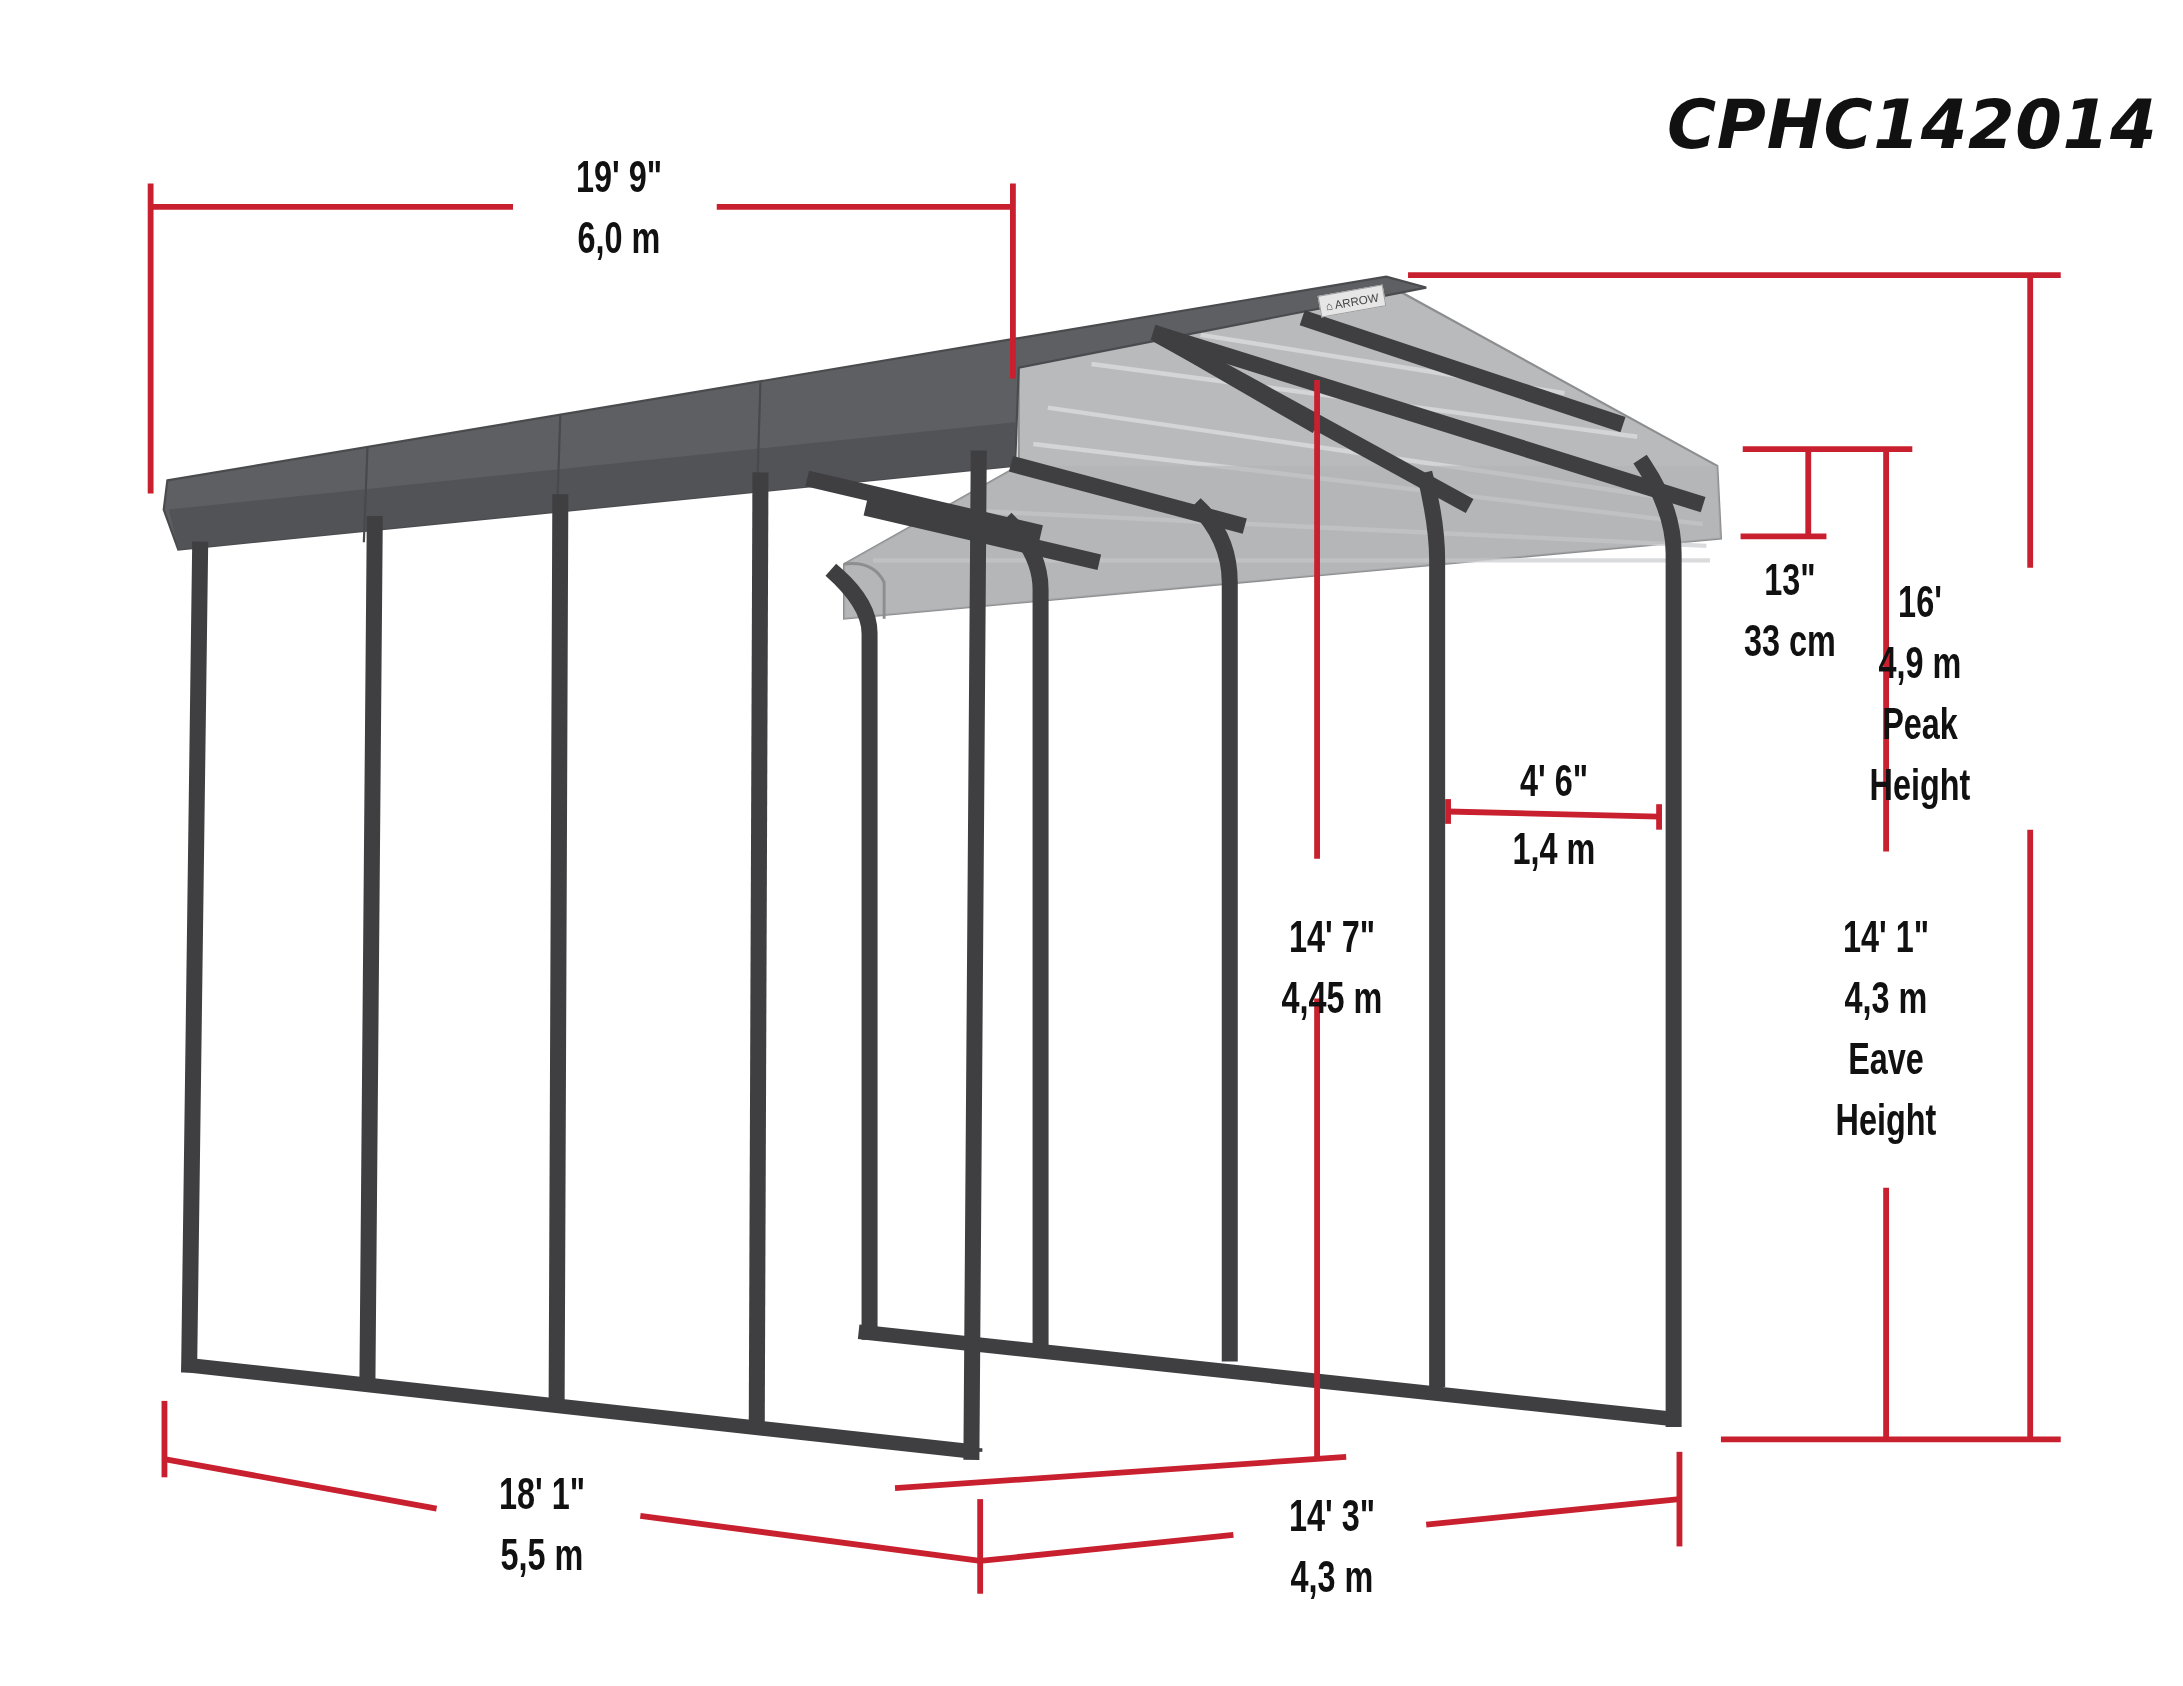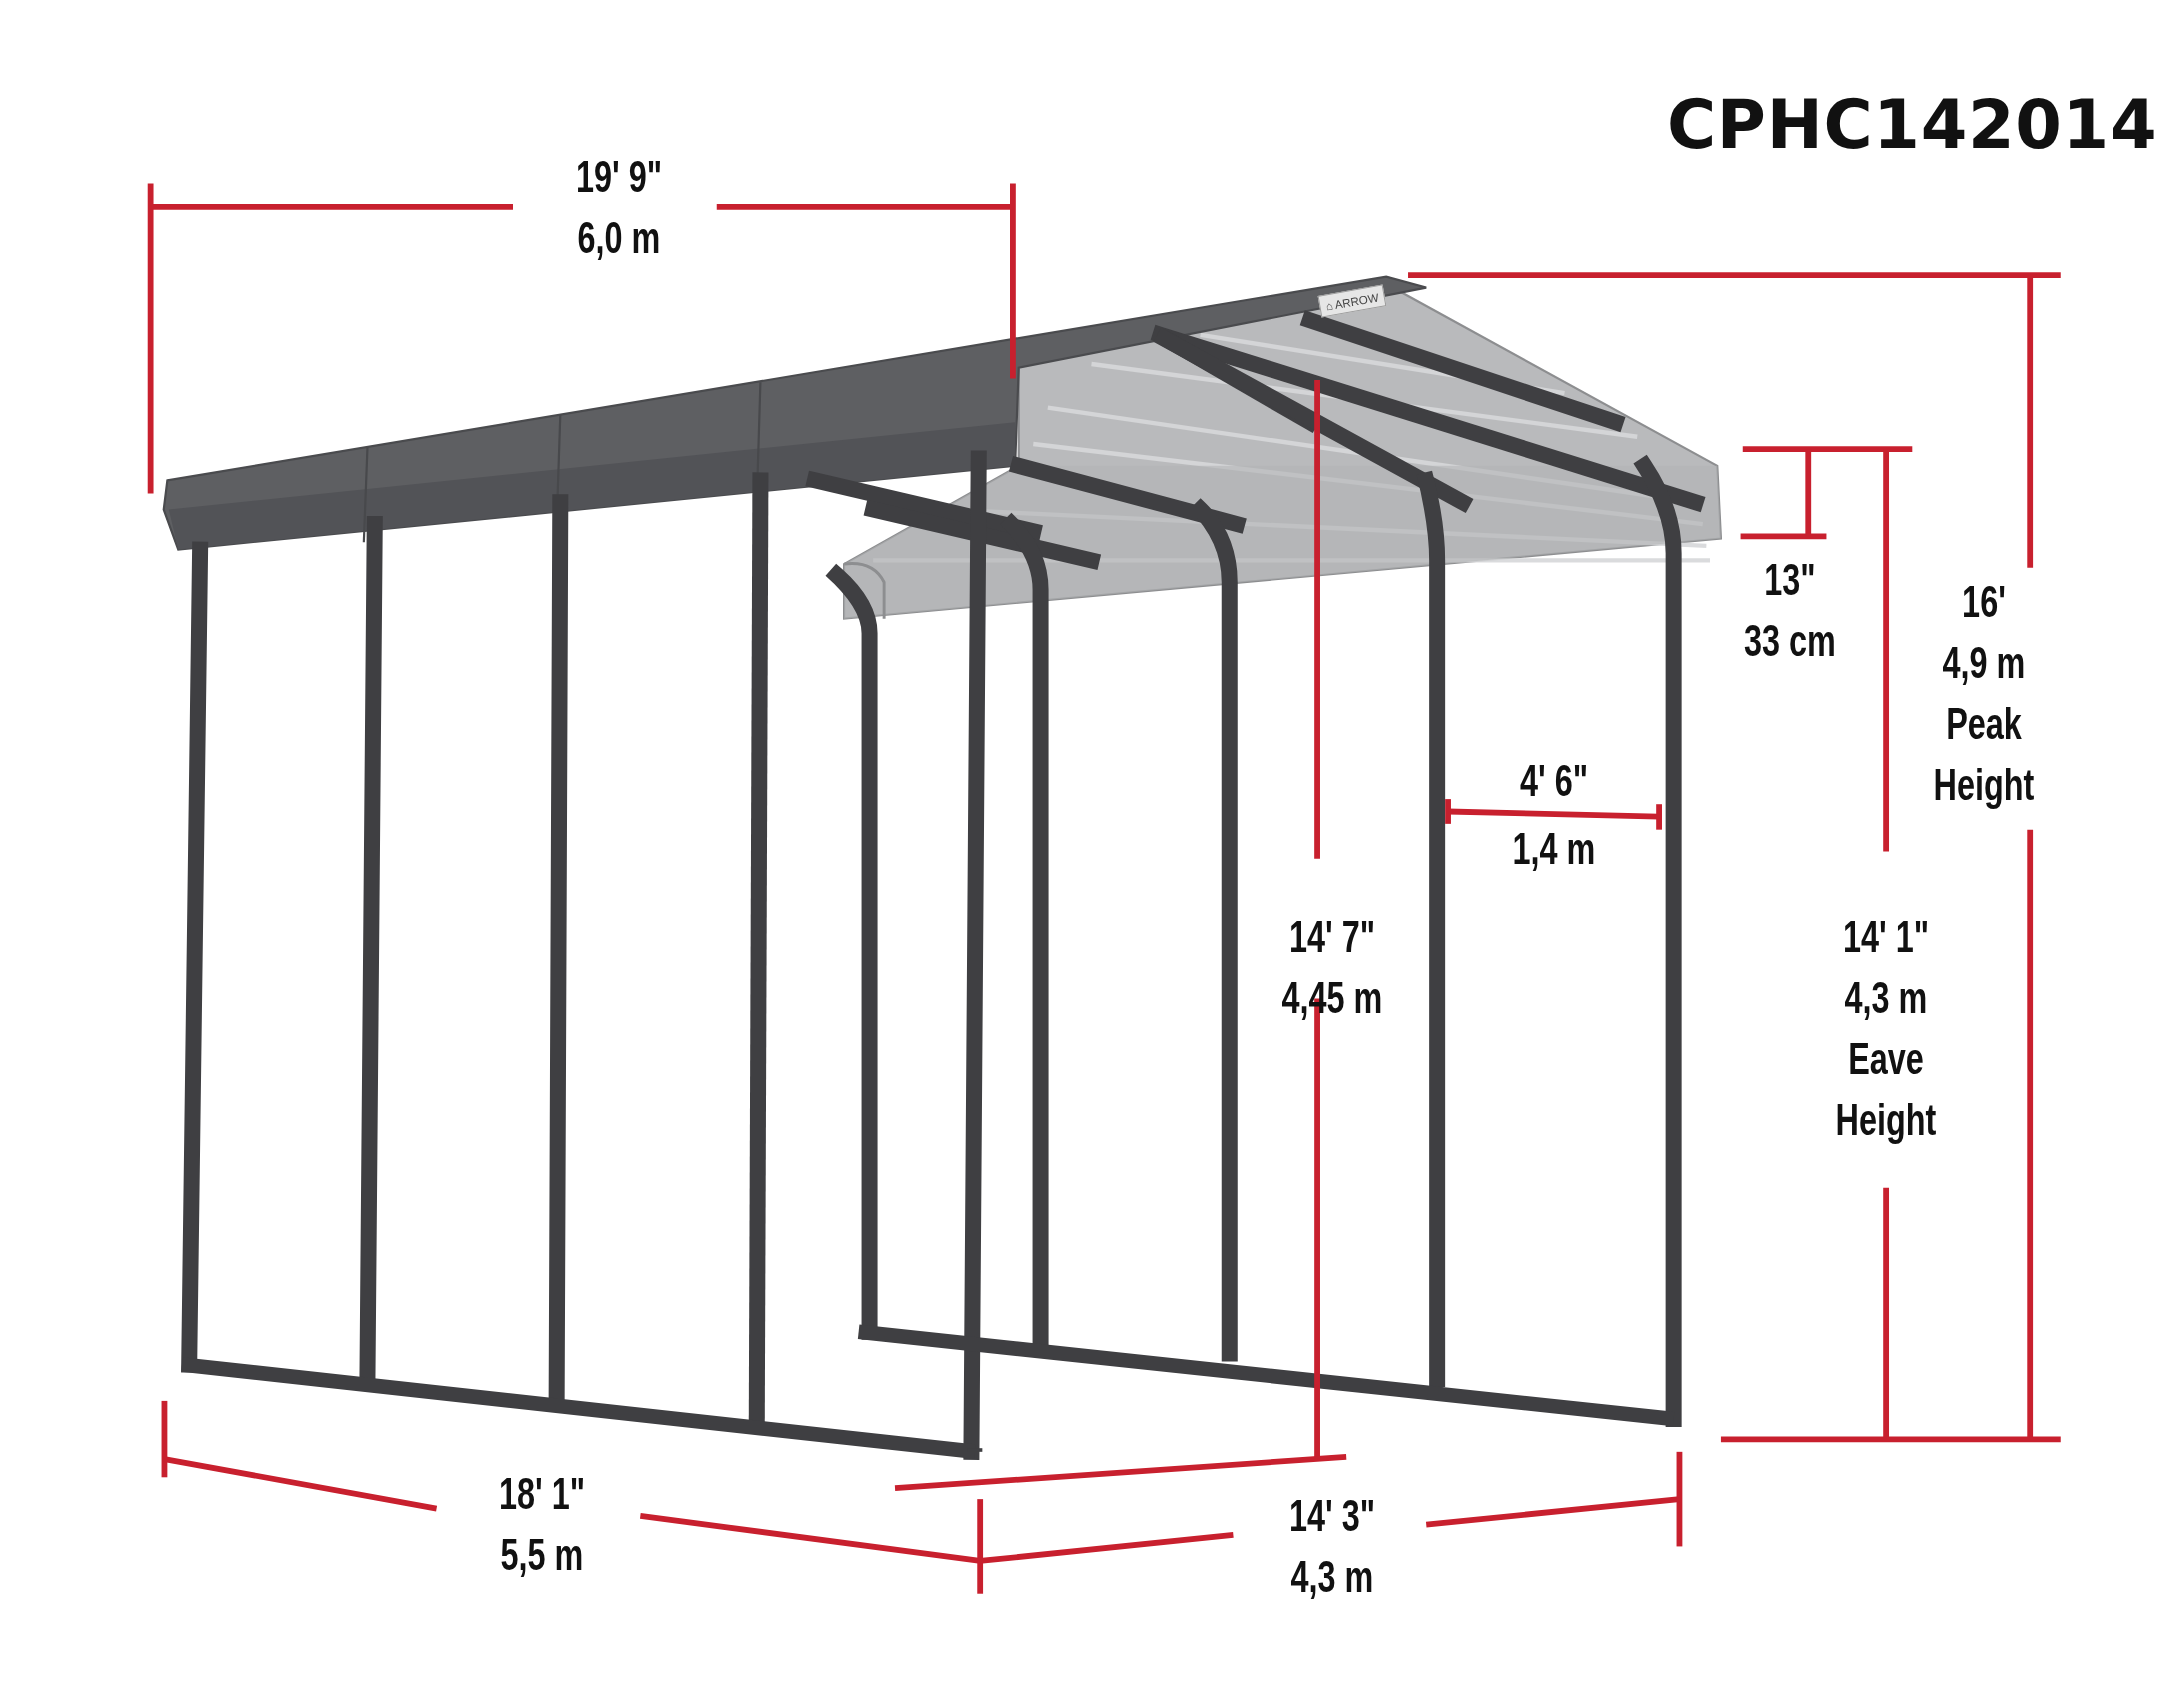--- a/index.html
+++ b/index.html
@@ -1,21 +1,21 @@
 <!DOCTYPE html>
 <html style="font-size:11.6px"><head>
 <meta charset="utf-8">
 <style>
   html, body { margin: 0; padding: 0; background: #ffffff; }
   body { width: 2183px; height: 1687px; position: relative; overflow: hidden; }
   #scene { position: absolute; left: 0; top: 0; width: 2183px; height: 1687px; }
   .title {
     position: absolute; left: 1667px; top: 86px;
     font-family: "DejaVu Sans", sans-serif; font-weight: bold;
-    font-size: 67px; letter-spacing: 0.7px; color: #111111; white-space: nowrap;
+    font-size: 67px; letter-spacing: 0.7px; color: #111111; white-space: nowrap; font-style: italic;
   }
   .lbl {
     position: absolute; transform: translateX(-50%);
     font-family: "Liberation Sans", sans-serif; font-weight: bold;
     font-size: 45px; line-height: 61px; color: #111111; text-align: center;
     white-space: nowrap; transform-origin: center top;
   }
   .lbl span { display: block; transform: scaleX(0.72); }
   .logo {
     position: absolute; left: 1319px; top: 290px; width: 64px; height: 20.4px;
@@ -136,21 +136,21 @@
 <div class="lbl" style="left:619px; top:146px;">
   <span>19' 9"</span>
   <span>6,0 m</span>
 </div>
 
 <div class="lbl" style="left:1790px; top:549px;">
   <span>13"</span>
   <span>33 cm</span>
 </div>
 
-<div class="lbl" style="left:1984px; top:571px;">
+<div class="lbl" style="left:1920px; top:571px;">
   <span>16'</span>
   <span>4,9 m</span>
   <span>Peak</span>
   <span>Height</span>
 </div>
 
 <div class="lbl" style="left:1554px; top:750px;">
   <span>4' 6"</span>
   <span style="margin-top:7.3px;">1,4 m</span>
 </div>

